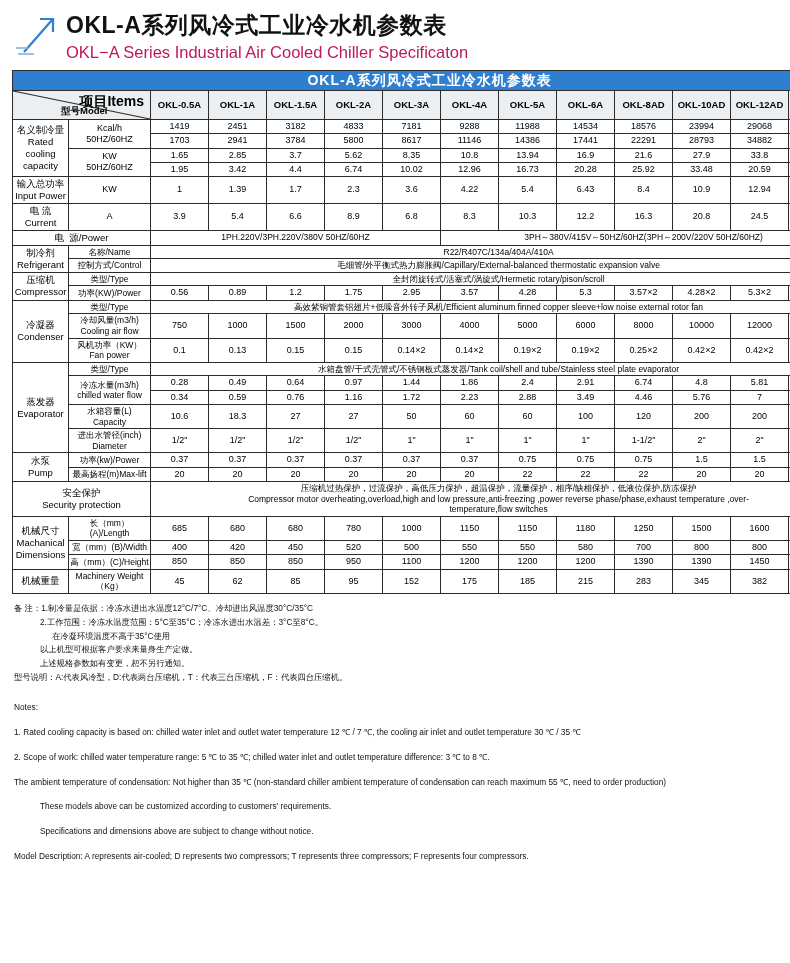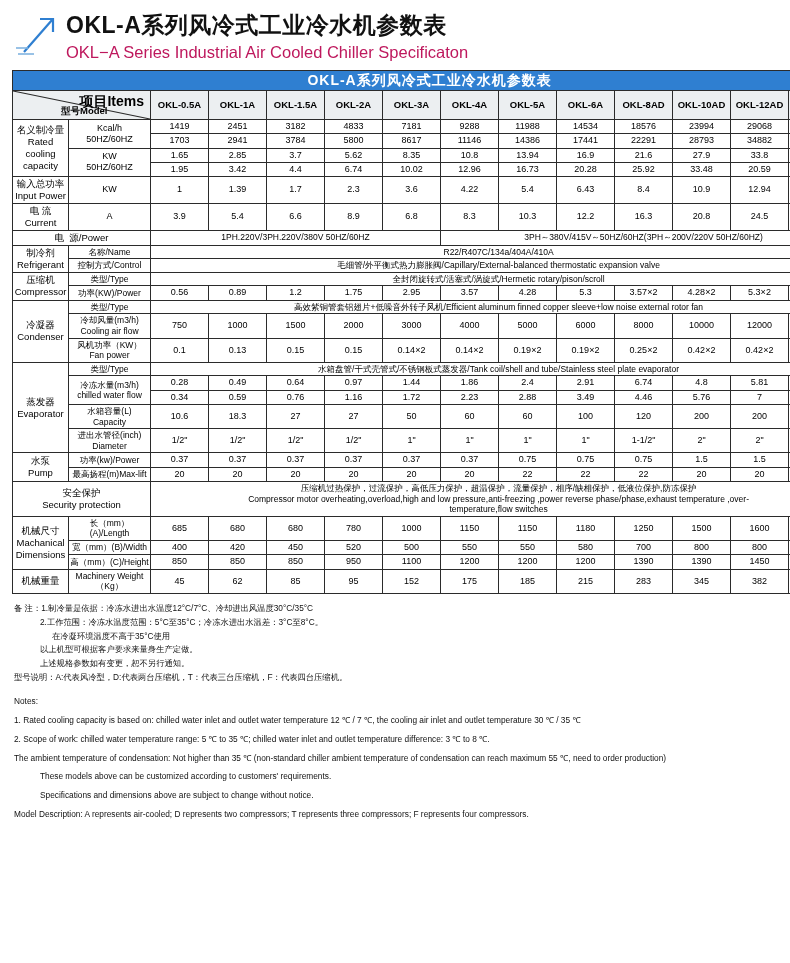--- a/index.html
+++ b/index.html
@@ -56,21 +56,21 @@
   
   col.c0{width:56px;}
   col.c1{width:82px;}
   col.c2{width:58px;}
 
   
   .notes{padding:8px 14px 14px 14px;font-size:8.3px;line-height:1.55;color:#111;}
   .notes .cn{margin-bottom:1px;}
   .notes .indent1{padding-left:26px;}
   .notes .indent2{padding-left:38px;}
-  .notes .en{margin-top:6px;}
+  .notes .en{margin-top:12px;}
   .notes .sp{height:4px;}
 </style>
 </head>
 <body>
 
 <div class="page">
 
   <div class="header">
     <div class="logo">
       <svg width="46" height="46" viewBox="0 0 46 46">

